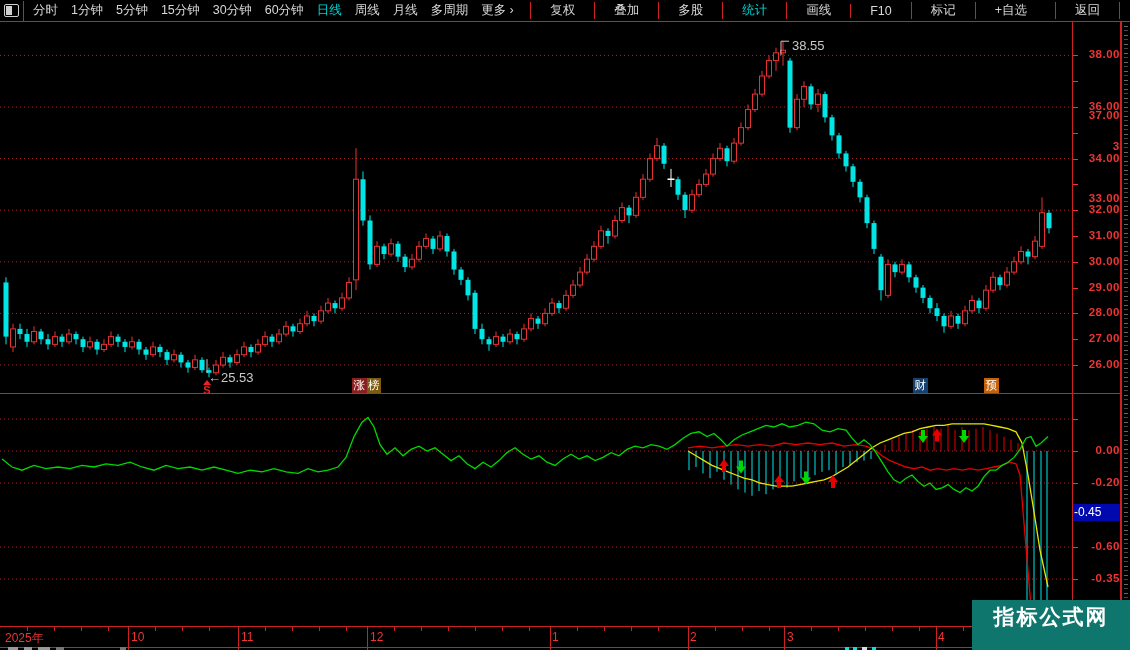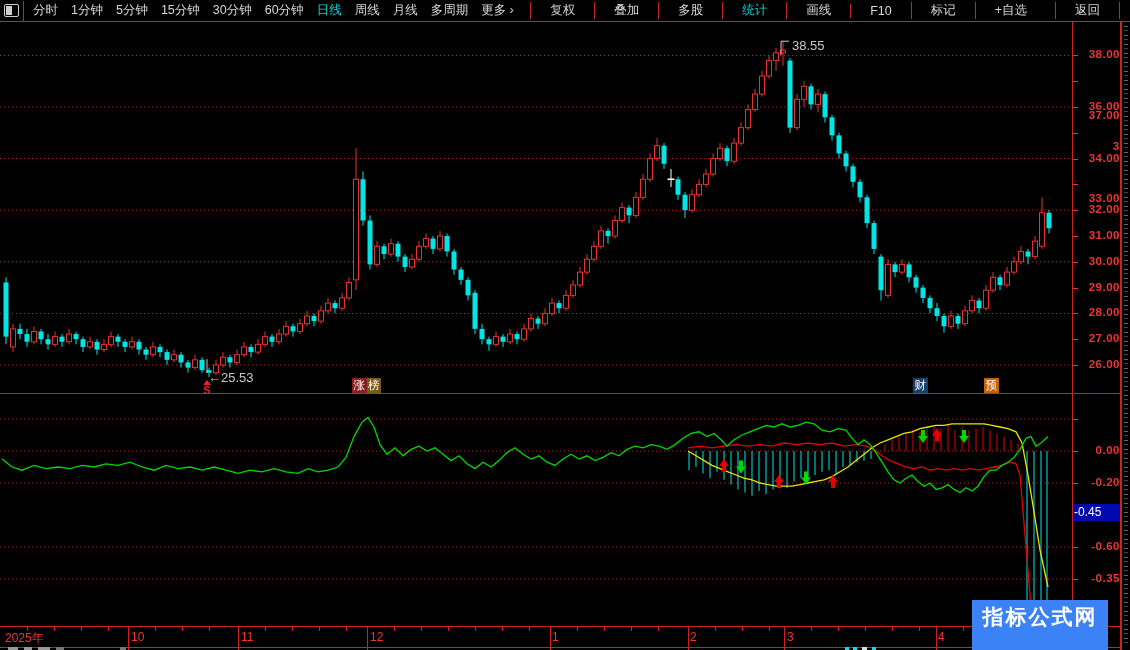--- a/index.html
+++ b/index.html
@@ -60,21 +60,21 @@
   .dtick{position:absolute;top:0;width:1px;height:4px;background:#c22;}
   
   #bottomstrip{position:absolute;left:0;top:647px;width:1120px;height:3px;overflow:hidden;}
   #bottomstrip i{position:absolute;top:0;height:3px;display:block;}
   
   #rightstrip{position:absolute;left:1121px;top:22px;width:9px;height:628px;background:#000;
               border-left:1px solid #c22;}
   #rightstrip .dashes{position:absolute;left:2px;top:4px;width:4px;height:620px;
       background:repeating-linear-gradient(180deg,#666 0 1px,transparent 1px 4px,#444 4px 5px,transparent 5px 9px);}
   
-  #watermark{position:absolute;left:972px;top:600px;width:136px;height:50px;background:#3b82f6;
+  #watermark{position:absolute;left:972px;top:600px;width:158px;height:50px;background:#0f766e;
              color:#fff;text-align:center;z-index:50;}
   #wm1{font-size:21px;font-weight:bold;letter-spacing:2px;margin-top:3px;}
   #wm2{font-size:17px;color:#ececec;margin-top:-1px;}
 </style>
 </head>
 <body>
 
 <div id="app">
 
   <div id="menubar">

